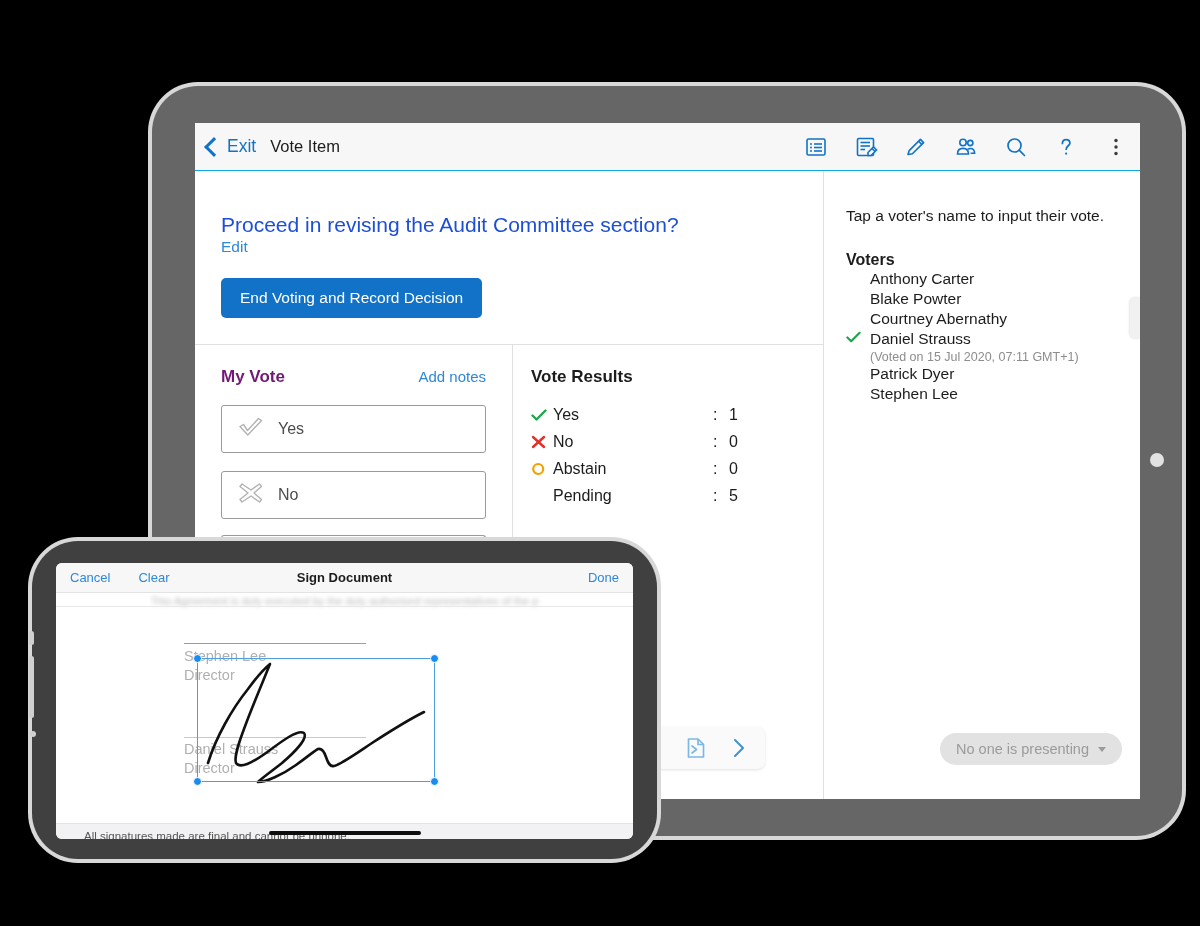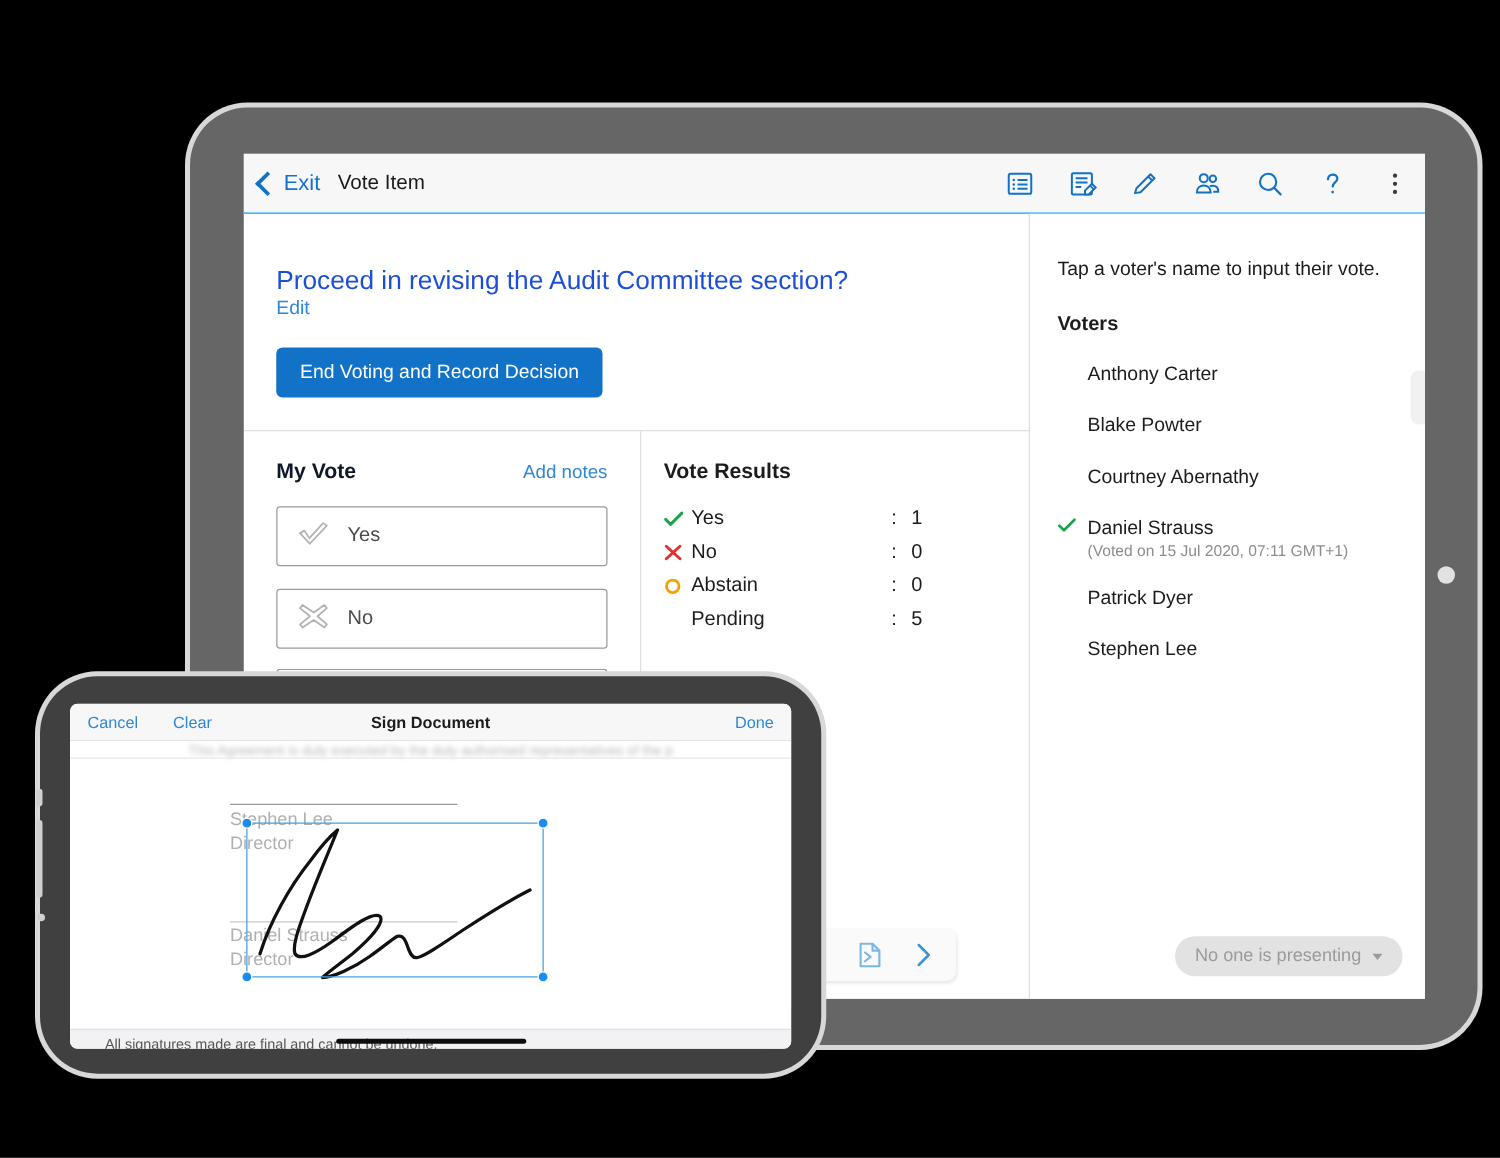--- a/index.html
+++ b/index.html
@@ -78,21 +78,21 @@
     padding: 11px 19px;
     cursor: pointer;
     font-family: "Liberation Sans", sans-serif;
   }
   .divider-h { height: 1px; background: #e0e0e0; }
 
   .vote-cols { display: flex; }
   .myvote-col { width: 317px; padding: 22px 26px 0 26px; }
   .results-col { flex: 1; padding: 22px 0 0 18px; border-left: 1px solid #e0e0e0; min-height: 300px;}
   .col-head { display: flex; align-items: baseline; justify-content: space-between; }
-  .col-title { font-size: 17px; font-weight: bold; color: #0f172a; }
+  .col-title { font-size: 17px; font-weight: bold; color: #701a75; }
   .add-notes { color: #2f87d8; font-size: 15px; cursor: pointer; }
 
   .vote-option {
     margin-top: 18px;
     height: 48px;
     border: 1px solid #9a9a9a;
     border-radius: 3px;
     display: flex; align-items: center;
     padding-left: 16px; gap: 14px;
     cursor: pointer;
@@ -105,36 +105,36 @@
   .res-row { display: flex; align-items: center; height: 24px; margin-bottom: 3px; }
   .res-ic { width: 22px; font-size: 15px; display: flex; align-items: center; }
   .res-label { font-size: 16px; color: #1c1c1c; width: 160px; }
   .res-colon { font-size: 16px; color: #1c1c1c; width: 16px; }
   .res-val { font-size: 16px; color: #1c1c1c; }
 
   
   .rp-inner { padding: 36px 22px 0 22px; }
   .rp-hint { font-size: 15.5px; color: #1c1c1c; }
   .rp-voters-title { font-size: 16px; font-weight: bold; color: #1c1c1c; margin-top: 26px; }
-  .voter { display: flex; align-items: flex-start; margin-top: 21px; cursor: pointer; }
+  .voter { display: flex; align-items: flex-start; margin-top: 0; cursor: pointer; }
   .voter-check { width: 24px; color: #1aa54b; font-size: 15px; font-weight: bold; line-height: 20px; }
   .voter-name { font-size: 15.5px; color: #1c1c1c; line-height: 20px; }
   .voter-sub { font-size: 12.5px; color: #8d8d8d; margin-left: 24px; margin-top: 1px; }
 
   .rp-scrollbar {
     position: absolute; right: 0px; top: 126px;
     width: 10px; height: 42px;
     background: #f1f1f1;
     border-radius: 6px 0 0 6px;
     box-shadow: -1px 0 2px rgba(0,0,0,.10);
   }
 
   
   .bottombar {
-    position: absolute; left: 0; bottom: 0;
+    position: absolute; left: 0; bottom: 16px;
     width: 945px; height: 64px;
     background: #fff;
     display: flex; align-items: center;
   }
   .bb-left { width: 629px; height: 64px; position: relative; border-right: 1px solid #e0e0e0;}
   .pager {
     position: absolute; left: 432px; top: 8px;
     display: flex; align-items: center; gap: 20px;
     background: #fafafa; border-radius: 8px;
     padding: 9px 16px;

